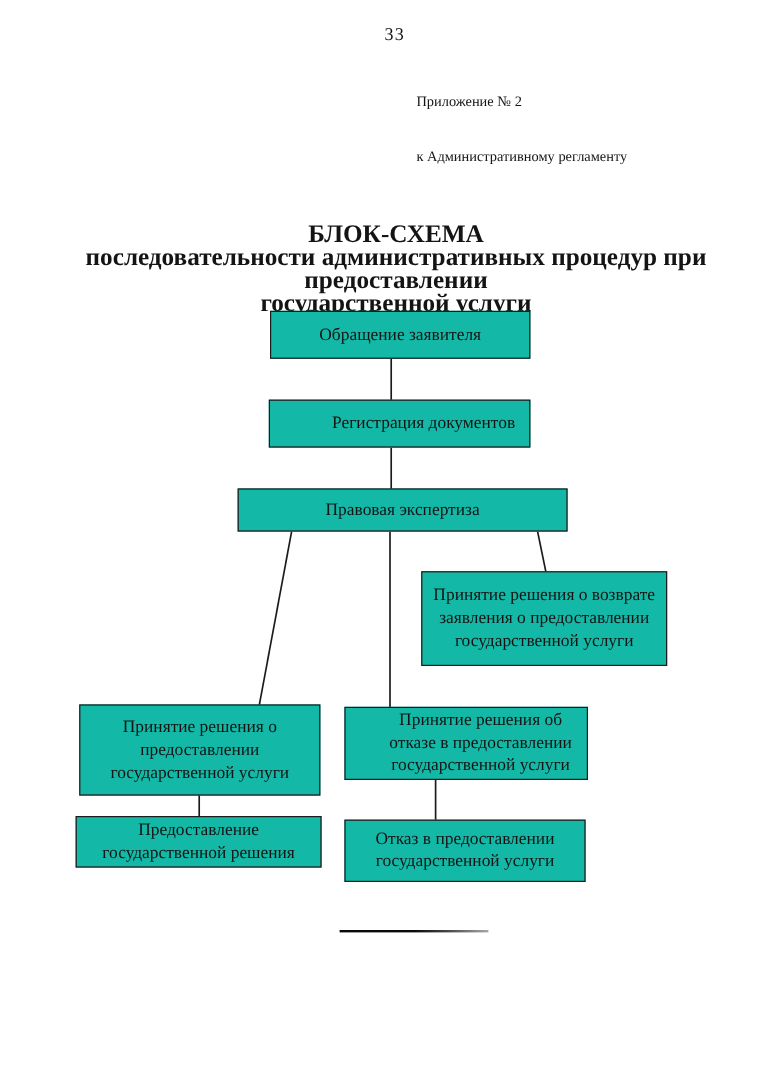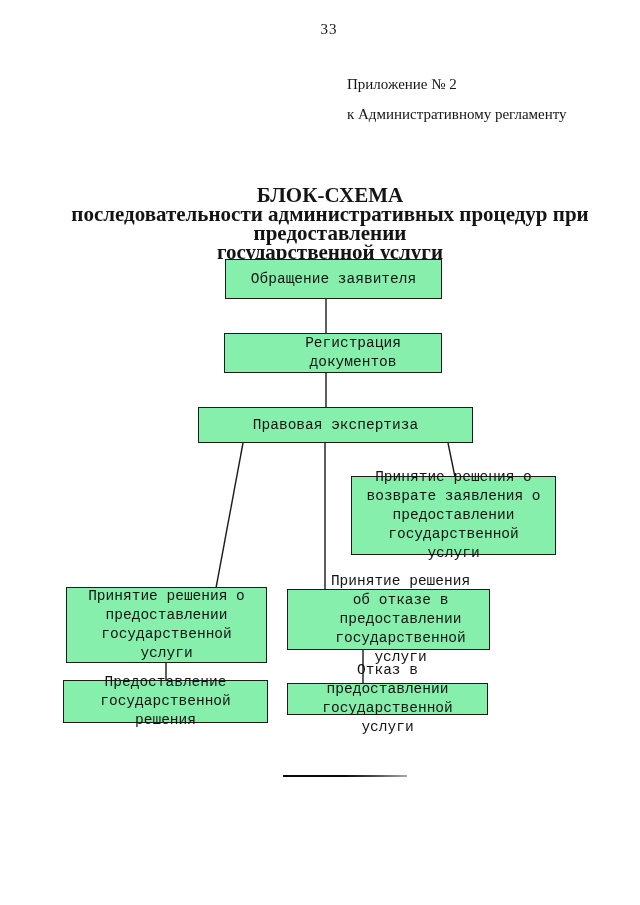--- a/index.html
+++ b/index.html
@@ -22,63 +22,62 @@
     top: 21px;
     width: 58px;
     text-align: center;
     font-size: 15px;
     letter-spacing: 1px;
   }
   .appendix {
     position: absolute;
     left: 347px;
     top: 75px;
-    font-size: 15px;
+    font-size: 12px;
     line-height: 18px;
   }
   .appendix .appendix-line + .appendix-line {
-    margin-top: 12px;
+    margin-top: 28px;
   }
   .doc-title {
     position: absolute;
     left: 40px;
     top: 186px;
     width: 580px;
     text-align: center;
     font-weight: bold;
     font-size: 21px;
     line-height: 19px;
   }
   .connectors {
     position: absolute;
     left: 0;
     top: 0;
   }
   .node {
     position: absolute;
     box-sizing: border-box;
-    background: #86efac;
+    background: #14b8a6;
     border: 1.5px solid #1c1c1c;
     display: flex;
     align-items: center;
     justify-content: center;
     text-align: center;
     font-size: 14.5px;
     line-height: 19px;
     padding: 2px 8px;
-    font-family: Liberation Mono, monospace;
   }
   .node-1 { left: 225px; top: 259px; width: 217px; height: 40px; }
   .node-2 { left: 224px; top: 333px; width: 218px; height: 40px; padding-left: 48px; }
   .node-3 { left: 198px; top: 407px; width: 275px; height: 36px; }
   .node-4 { left: 351px; top: 476px; width: 205px; height: 79px; }
   .node-5 { left: 66px;  top: 587px; width: 201px; height: 76px; }
   .node-6 { left: 287px; top: 589px; width: 203px; height: 61px; padding-left: 32px; }
   .node-7 { left: 63px;  top: 680px; width: 205px; height: 43px; }
-  .node-8 { left: 287px; top: 683px; width: 201px; height: 32px; }
+  .node-8 { left: 287px; top: 683px; width: 201px; height: 52px; }
   .footnote-rule {
     position: absolute;
     left: 283px;
     top: 775px;
     width: 124px;
     height: 2px;
     background: linear-gradient(to right, #0a0a0a 0%, #0a0a0a 50%, #444444 72%, #a8a8a8 100%);
   }
 </style>
 </head>

